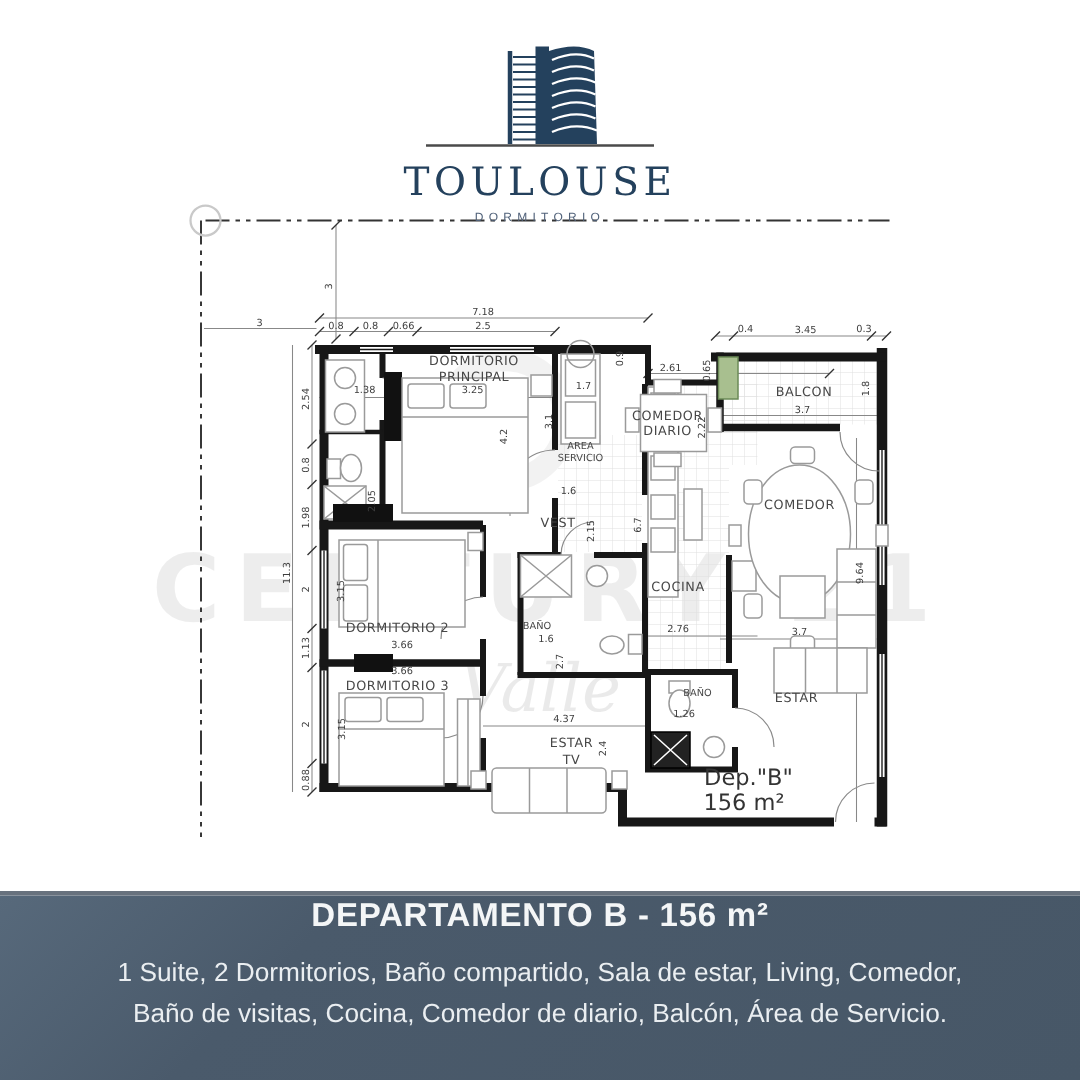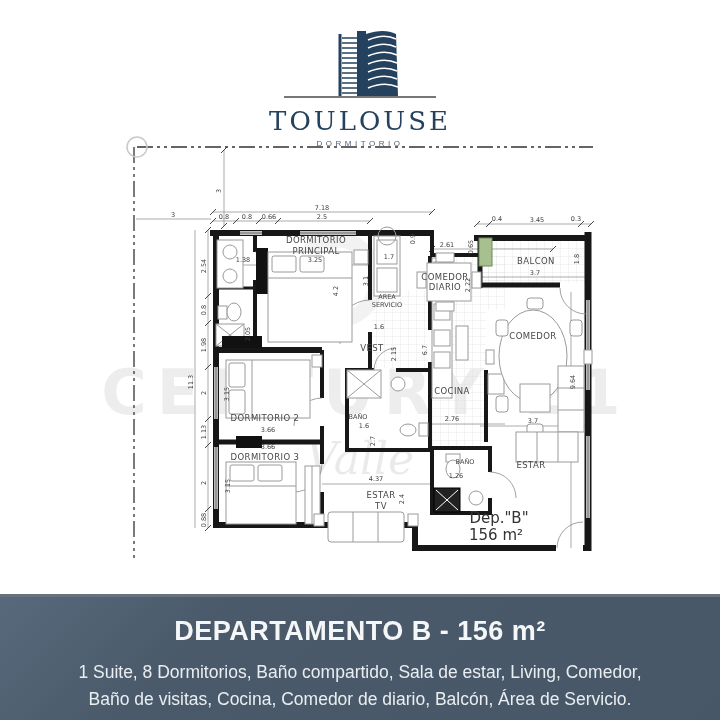--- a/index.html
+++ b/index.html
@@ -19,21 +19,21 @@
   .unit-name{font-family:"DejaVu Sans", sans-serif;font-size:15px;fill:#333;text-anchor:middle;}
   .wm-big{font-family:"DejaVu Sans", sans-serif;font-weight:bold;font-size:62px;
           letter-spacing:10px;fill:#000;opacity:.065;text-anchor:middle;}
   .wm-script{font-family:"DejaVu Serif", serif;font-style:italic;font-size:44px;
              fill:#000;opacity:.08;text-anchor:middle;}
   
   .banner{position:absolute;left:0;top:594px;width:720px;height:126px;
           background:linear-gradient(135deg,#57697b 0%,#4a5a6b 28%,#475767 100%);
           border-top:3px solid #68727e;box-sizing:border-box;
           text-align:center;color:#eef1f3;z-index:3;}
-  .banner-title{margin-top:19px;font-size:27px;font-weight:bold;letter-spacing:.5px;color:#f4f6f7;}
+  .banner-title{font-size:22px;font-weight:bold;letter-spacing:.5px;color:#f4f6f7;}
   .banner-line{font-size:17.5px;line-height:1.52;color:#eaeef1;}
   .banner-line.first{margin-top:12px;}
 </style>
 </head>
 <body>
 
 <div class="logo">
   <svg width="720" height="72" viewBox="0 0 720 72">
 
     <g stroke="#24415d" fill="none">
@@ -335,15 +335,15 @@
   </g>
 
   <g>
     <text class="unit-name" x="499" y="523">Dep."B"</text>
     <text class="unit-name" x="496" y="540">156 m²</text>
   </g>
 </svg>
 
 <div class="banner">
   <div class="banner-title">DEPARTAMENTO B - 156 m²</div>
-  <div class="banner-line first">1 Suite, 8 Dormitorios, Baño compartido, Sala de estar, Living, Comedor,</div>
+  <div class="banner-line first">1 Suite, 2 Dormitorios, Baño compartido, Sala de estar, Living, Comedor,</div>
   <div class="banner-line">Baño de visitas, Cocina, Comedor de diario, Balcón, Área de Servicio.</div>
 </div>
 
 </body></html>

